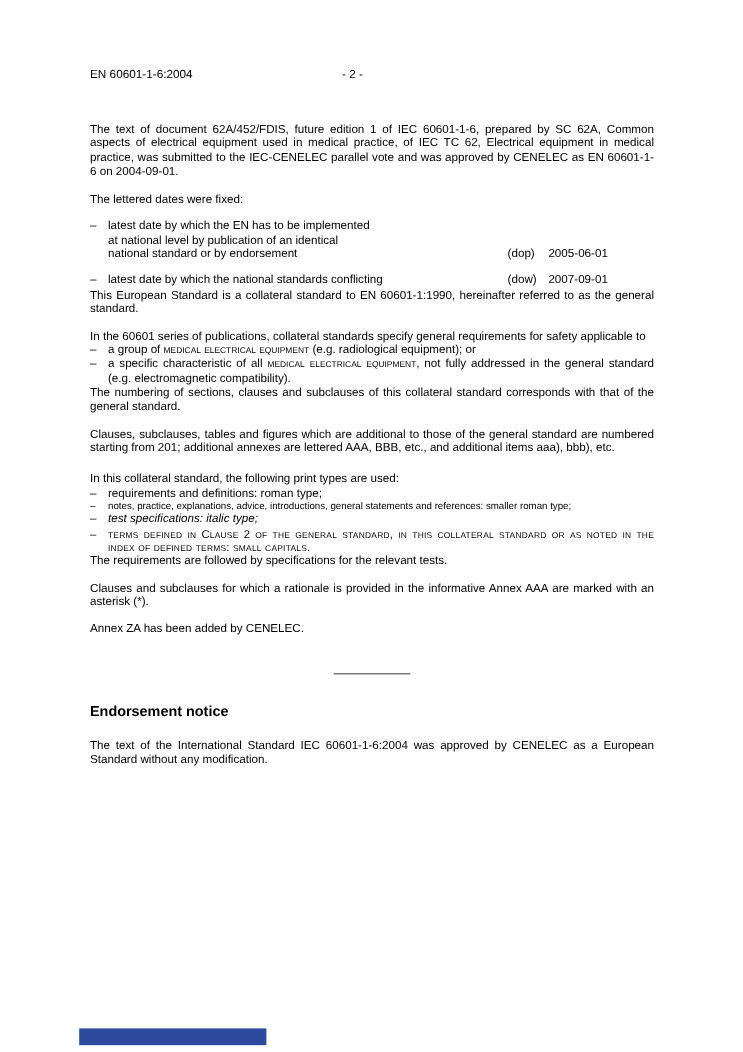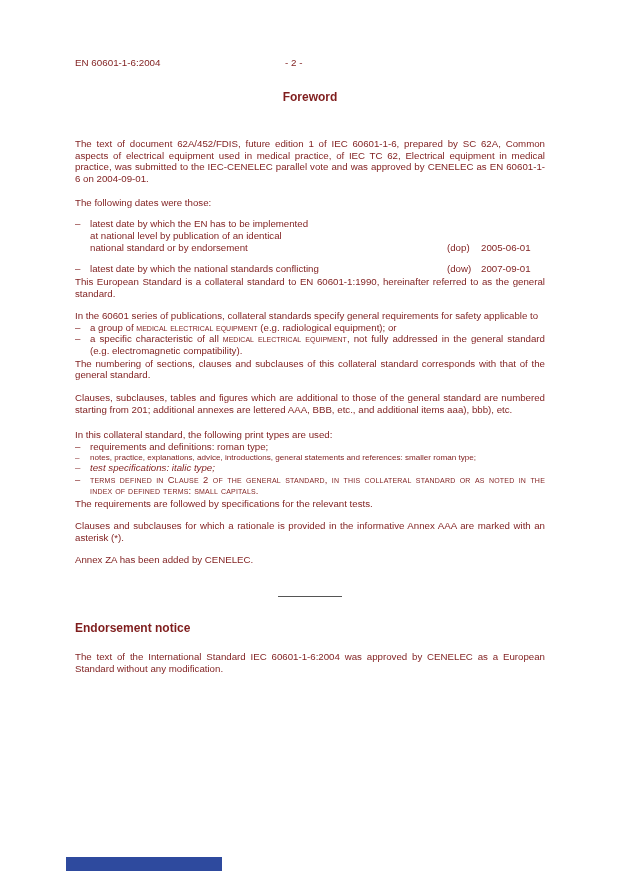--- a/index.html
+++ b/index.html
@@ -2,21 +2,21 @@
 <html><head>
 <meta charset="utf-8">
 <style>
   html, body { margin: 0; padding: 0; background: #ffffff; }
   .page {
     position: relative;
     width: 619px;
     height: 877px;
     background: #ffffff;
     font-family: "Liberation Sans", sans-serif;
-    color: #7f1d1d;
+    color: #000000;
     overflow: hidden;
   }
   .content {
     position: absolute;
     left: 75px;
     top: 57px;
     width: 470px;
     font-size: 9.7px;
     line-height: 1.2;
   }
@@ -41,21 +41,21 @@
   .d-dash { flex: 0 0 15px; }
   .d-lines { flex: 1 1 auto; }
   .d-line { display: block; }
   .d-when {
     position: absolute;
     left: 348px;
     bottom: 0;
     display: flex;
     white-space: nowrap;
   }
-  .d-label { width: 34px; margin-left: 24px; }
+  .d-label { width: 34px; }
   .li { display: flex; text-align: justify; }
   .li-dash { flex: 0 0 15px; }
   .li-text { flex: 1 1 auto; }
   .sc { font-variant: small-caps; margin-top: 48px; }
   .li-small { font-size: 8.1px; }
   .li-italic { font-style: italic; }
   .li-smallcaps { font-variant: small-caps; font-size: 9.4px; letter-spacing: 0.2px; }
   .separator {
     width: 64px;
     margin: 30px auto 0 auto;
@@ -79,25 +79,24 @@
 <body>
 
 <div class="page">
   <div class="content">
 
     <div class="hdr-row">
       <span class="hdr-left">EN 60601-1-6:2004</span>
       <span class="hdr-center">- 2 -</span>
     </div>
 
-    <div class="h-title">Foreword</div>
 
     <div class="para" style="margin-top:34px">The text of document 62A/452/FDIS, future edition 1 of IEC 60601-1-6, prepared by SC 62A, Common aspects of electrical equipment used in medical practice, of IEC TC 62, Electrical equipment in medical practice, was submitted to the IEC-CENELEC parallel vote and was approved by CENELEC as EN 60601-1-6 on 2004-09-01.</div>
 
-    <div class="dates-intro">The following dates were those:</div>
+    <div class="dates-intro">The lettered dates were fixed:</div>
 
     <div class="date-item">
       <div class="d-row">
         <span class="d-dash">–</span>
         <span class="d-lines">
           <span class="d-line">latest date by which the EN has to be implemented</span>
           <span class="d-line">at national level by publication of an identical</span>
           <span class="d-line">national standard or by endorsement</span>
         </span>
       </div>

